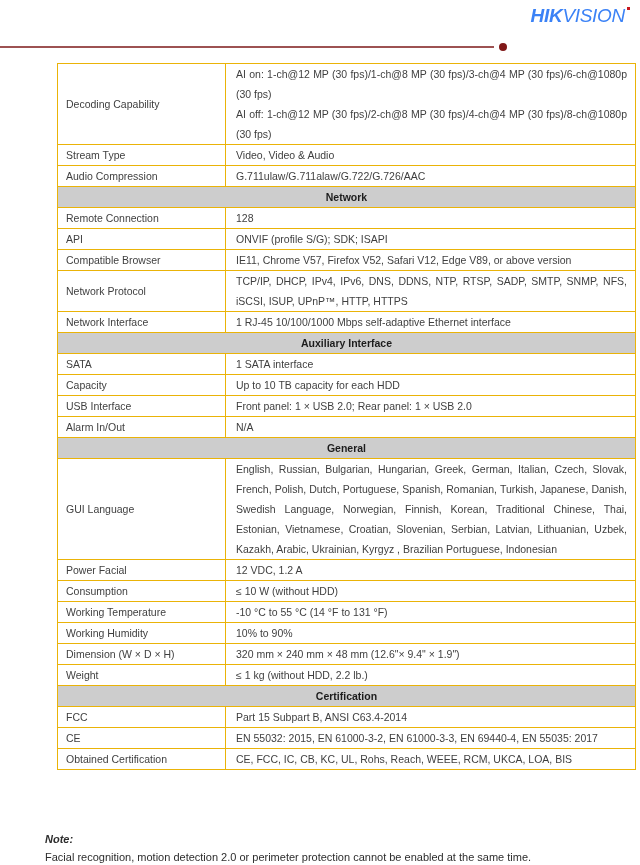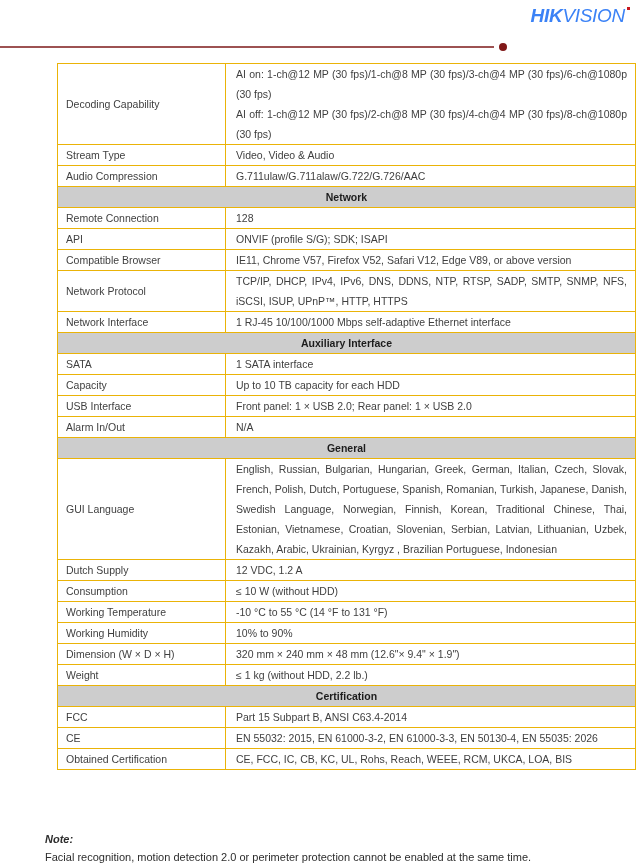--- a/index.html
+++ b/index.html
@@ -175,21 +175,21 @@
           <td class="value">N/A</td>
         </tr>
         <tr class="section-row">
           <td colspan="2">General</td>
         </tr>
         <tr>
           <td class="label">GUI Language</td>
           <td class="value">English, Russian, Bulgarian, Hungarian, Greek, German, Italian, Czech, Slovak, French, Polish, Dutch, Portuguese, Spanish, Romanian, Turkish, Japanese, Danish, Swedish Language, Norwegian, Finnish, Korean, Traditional Chinese, Thai, Estonian, Vietnamese, Croatian, Slovenian, Serbian, Latvian, Lithuanian, Uzbek, Kazakh, Arabic, Ukrainian, Kyrgyz , Brazilian Portuguese, Indonesian</td>
         </tr>
         <tr>
-          <td class="label">Dutch Supply</td>
+          <td class="label">Power Facial</td>
           <td class="value">12 VDC, 1.2 A</td>
         </tr>
         <tr>
           <td class="label">Consumption</td>
           <td class="value">≤ 10 W (without HDD)</td>
         </tr>
         <tr>
           <td class="label">Working Temperature</td>
           <td class="value">-10 °C to 55 °C (14 °F to 131 °F)</td>
         </tr>
@@ -207,21 +207,21 @@
         </tr>
         <tr class="section-row">
           <td colspan="2">Certification</td>
         </tr>
         <tr>
           <td class="label">FCC</td>
           <td class="value">Part 15 Subpart B, ANSI C63.4-2014</td>
         </tr>
         <tr>
           <td class="label">CE</td>
-          <td class="value">EN 55032: 2015, EN 61000-3-2, EN 61000-3-3, EN 50130-4, EN 55035: 2026</td>
+          <td class="value">EN 55032: 2015, EN 61000-3-2, EN 61000-3-3, EN 69440-4, EN 55035: 2017</td>
         </tr>
         <tr>
           <td class="label">Obtained Certification</td>
           <td class="value">CE, FCC, IC, CB, KC, UL, Rohs, Reach, WEEE, RCM, UKCA, LOA, BIS</td>
         </tr>
       </tbody>
   </table>
 </div>
 
 <div class="note">

